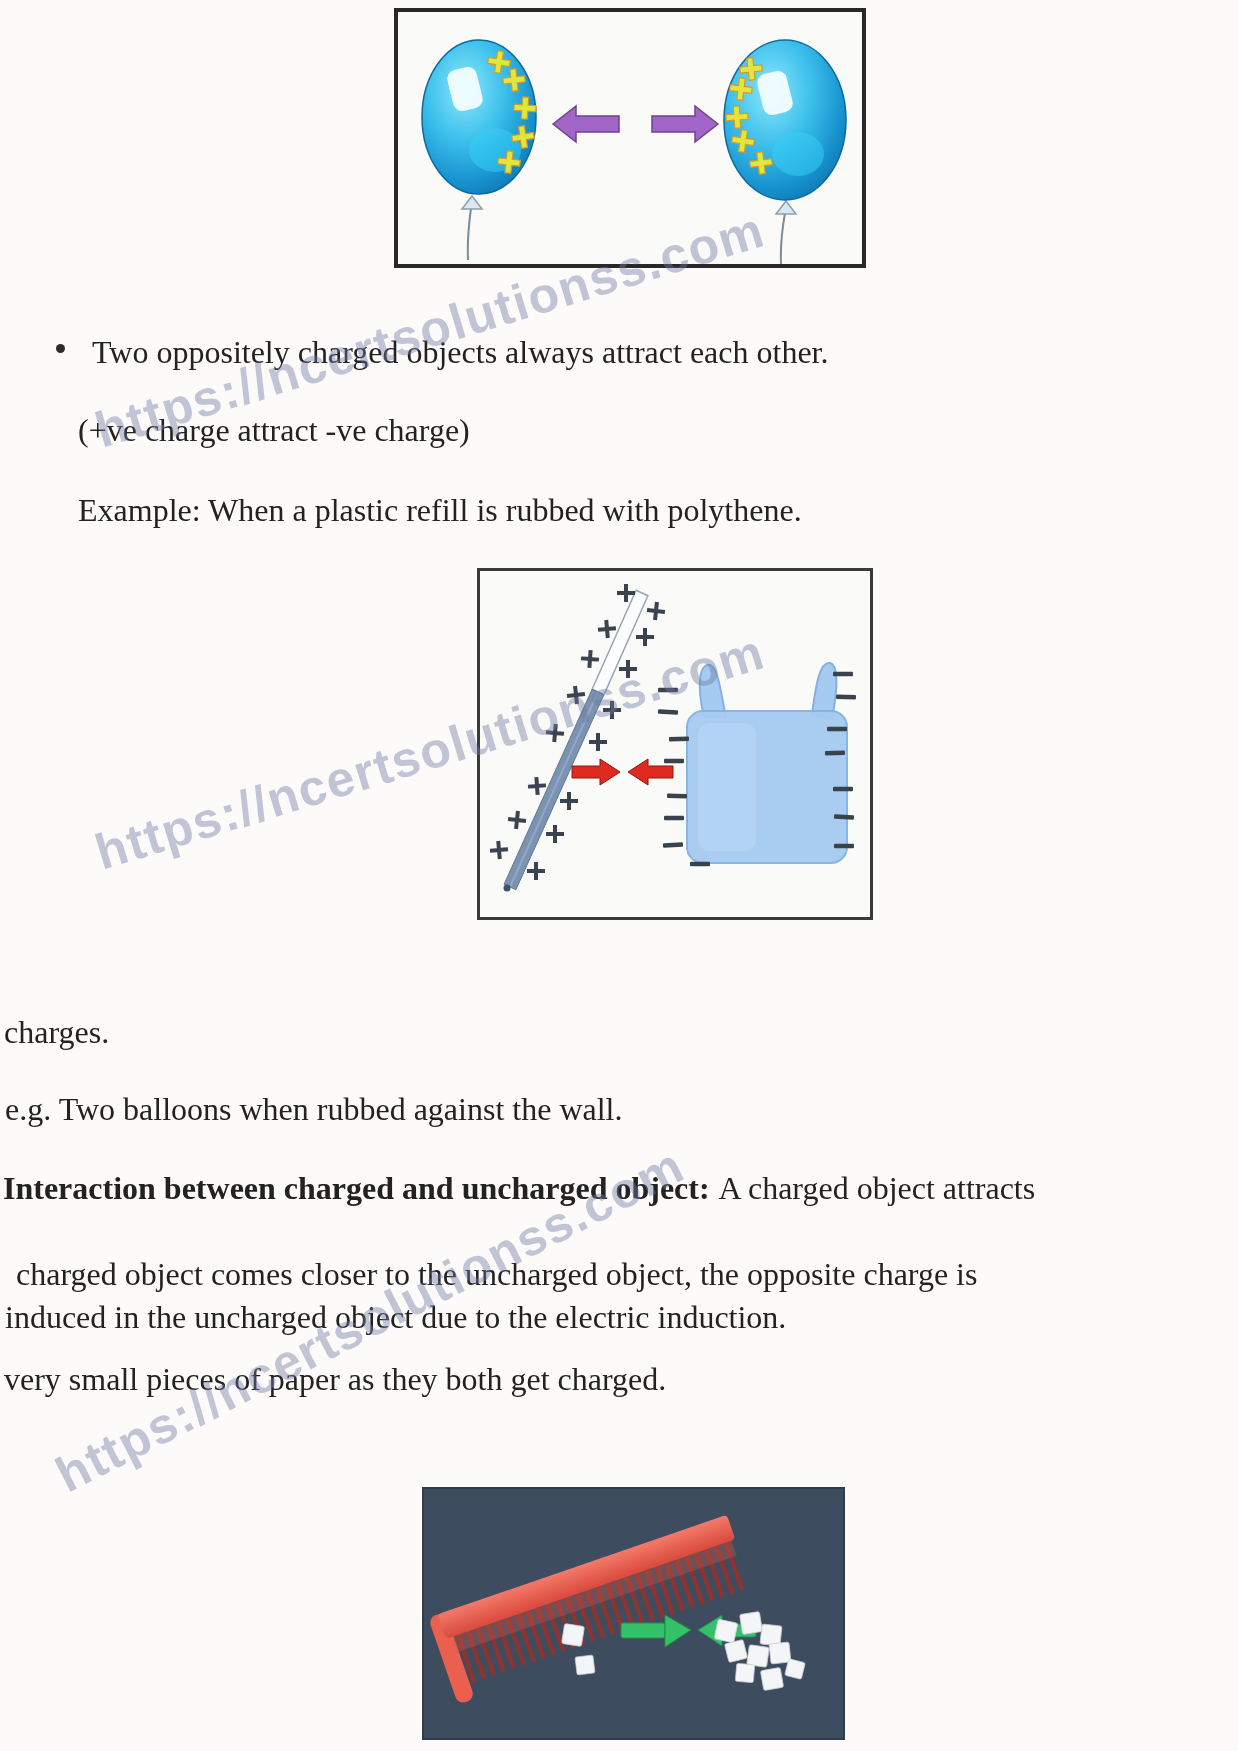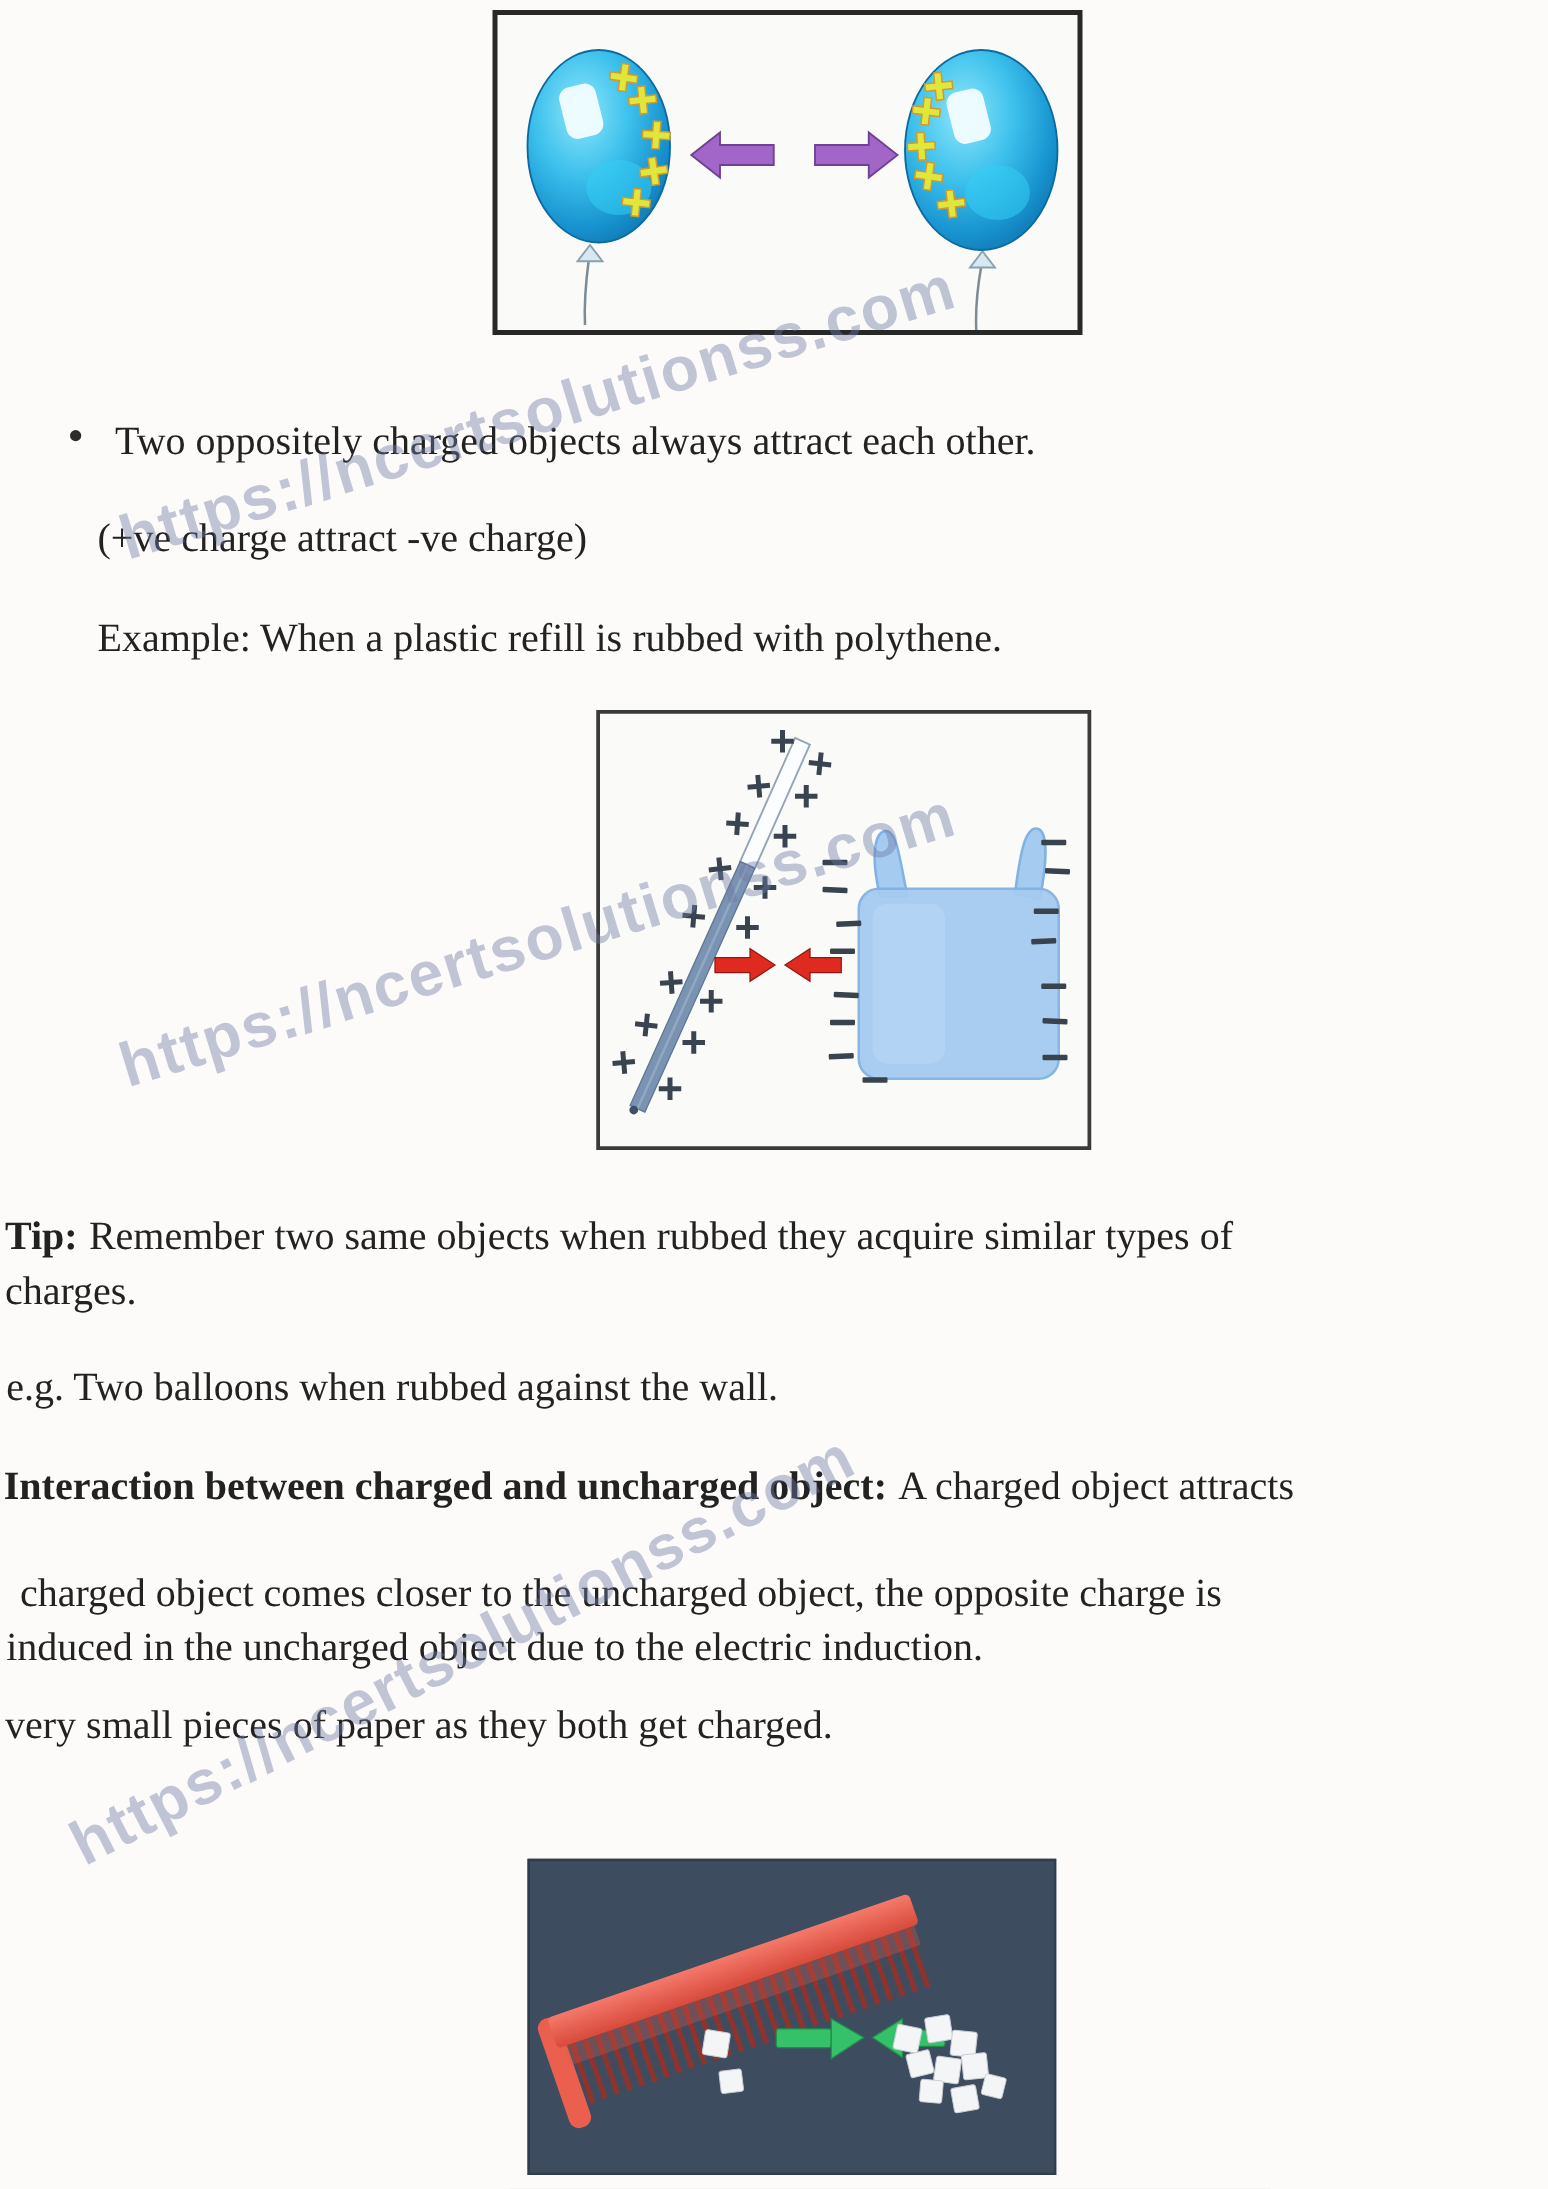--- a/index.html
+++ b/index.html
@@ -144,23 +144,20 @@
         <use href="#plusD" transform="translate(75,263)"></use>
         <use href="#plusD" transform="translate(19,279) rotate(-5)"></use>
         <use href="#plusD" transform="translate(56,300)"></use>
       </g>
 
       <polygon points="140,201 120,188 120,195 92,195 92,207 120,207 120,214" fill="#e02a20" stroke="#8f1812" stroke-width="1"></polygon>
       <polygon points="148,201 168,188 168,195 193,195 193,207 168,207 168,214" fill="#e02a20" stroke="#8f1812" stroke-width="1"></polygon>
     </svg>
   </div>
 
-  <div class="line" style="left:4px;top:970px;">
-    <span class="lead-bold">Tip:</span><span>Remember two same objects when rubbed they acquire similar types of</span>
-  </div>
   <div class="line" style="left:4px;top:1014px;">charges.</div>
 
   <div class="line" style="left:5px;top:1091px;">e.g. Two balloons when rubbed against the wall.</div>
 
   <div class="line" style="left:3px;top:1170px;">
     <span class="lead-bold">Interaction between charged and uncharged object:</span><span>A charged object attracts</span>
   </div>
   <div class="line" style="left:16px;top:1256px;">charged object comes closer to the uncharged object, the opposite charge is</div>
   <div class="line" style="left:5px;top:1299px;">induced in the uncharged object due to the electric induction.</div>
 

